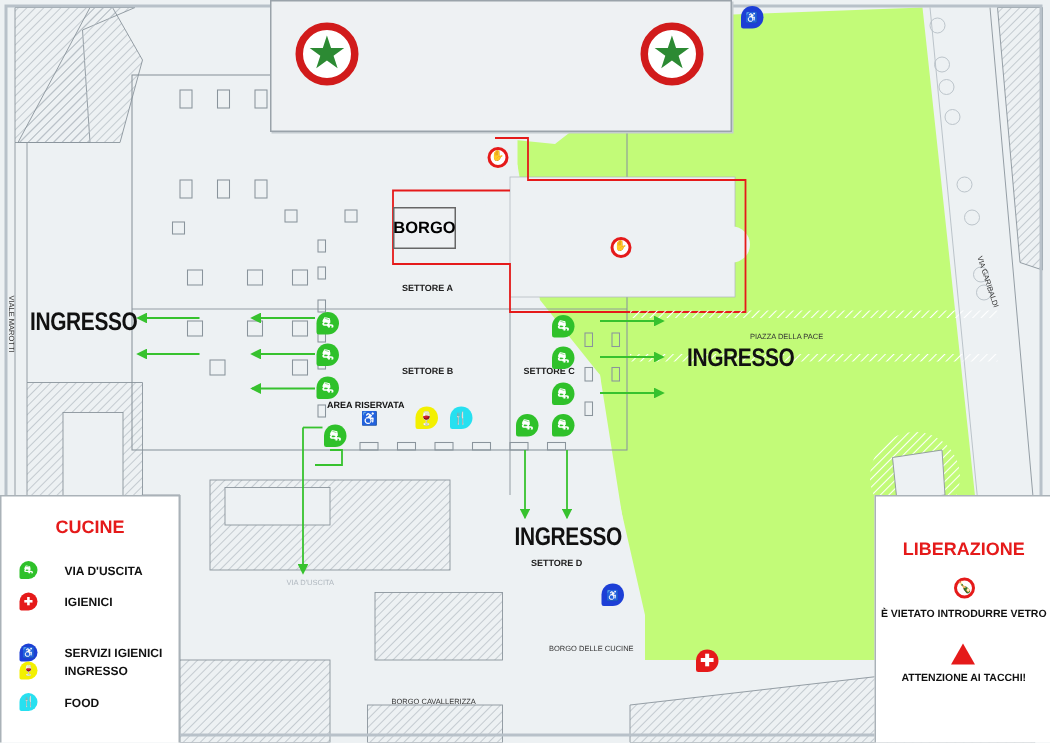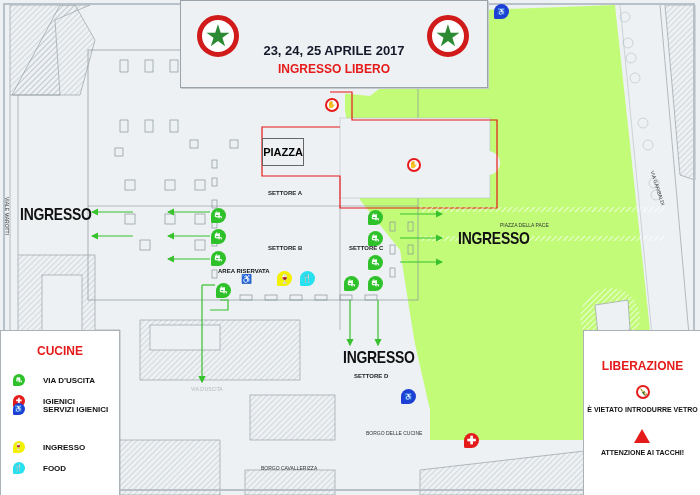--- a/index.html
+++ b/index.html
@@ -155,25 +155,23 @@
 
 <div class="frame"></div>
 
 <div class="header-box">
   <div class="badge" style="left:16px; top:14px;">
       <span class="star">★</span>
     </div>
   <div class="badge" style="left:246px; top:14px;">
       <span class="star">★</span>
     </div>
-  <div class="h-title" style="top:42px; color:#151a2b; font-size:13px;">23, 24, 25 APRILE 2017</div>
-  <div class="h-title" style="top:61px; color:#e51a1a; font-size:12px;">INGRESSO LIBERO</div>
 </div>
 
-<div class="palco">PIAZZA</div>
+<div class="palco">BORGO</div>
 
 <div class="lbl settore" style="left:268px; top:190px;">SETTORE A</div>
 <div class="lbl settore" style="left:268px; top:245px;">SETTORE B</div>
 <div class="lbl settore" style="left:349px; top:245px;">SETTORE C</div>
 <div class="lbl settore" style="left:354px; top:373px;">SETTORE D</div>
 <div class="lbl settore" style="left:218px; top:268px; color:#111;">AREA RISERVATA</div>
 <div class="lbl" style="left:241px; top:274px; font-size:9px;">♿</div>
 
 <div class="lbl ingresso" style="left:20px; top:205px;">INGRESSO</div>
 <div class="lbl ingresso" style="left:458px; top:229px;">INGRESSO</div>
@@ -208,21 +206,21 @@
 <div class="panel" style="left:0; top:330px; width:118px; height:165px;">
   <div class="panel-title" style="top:13px;">CUCINE</div>
   <div class="legend-row" style="top:43px;">
     <span class="dot" style="background:#2fc12a;">⛐</span>
     <span class="txt">VIA D'USCITA</span>
   </div>
   <div class="legend-row" style="top:64px;">
     <span class="dot" style="background:#e51a1a;">✚</span>
     <span class="txt">IGIENICI</span>
   </div>
-  <div class="legend-row" style="top:72px;">
+  <div class="legend-row" style="top:98px;">
     <span class="dot" style="background:#1d3fd6;">♿</span>
     <span class="txt">SERVIZI IGIENICI</span>
   </div>
   <div class="legend-row" style="top:110px;">
     <span class="dot" style="background:#f3f000;">🍷</span>
     <span class="txt">INGRESSO</span>
   </div>
   <div class="legend-row" style="top:131px;">
     <span class="dot" style="background:#27e0f0;">🍴</span>
     <span class="txt">FOOD</span>

